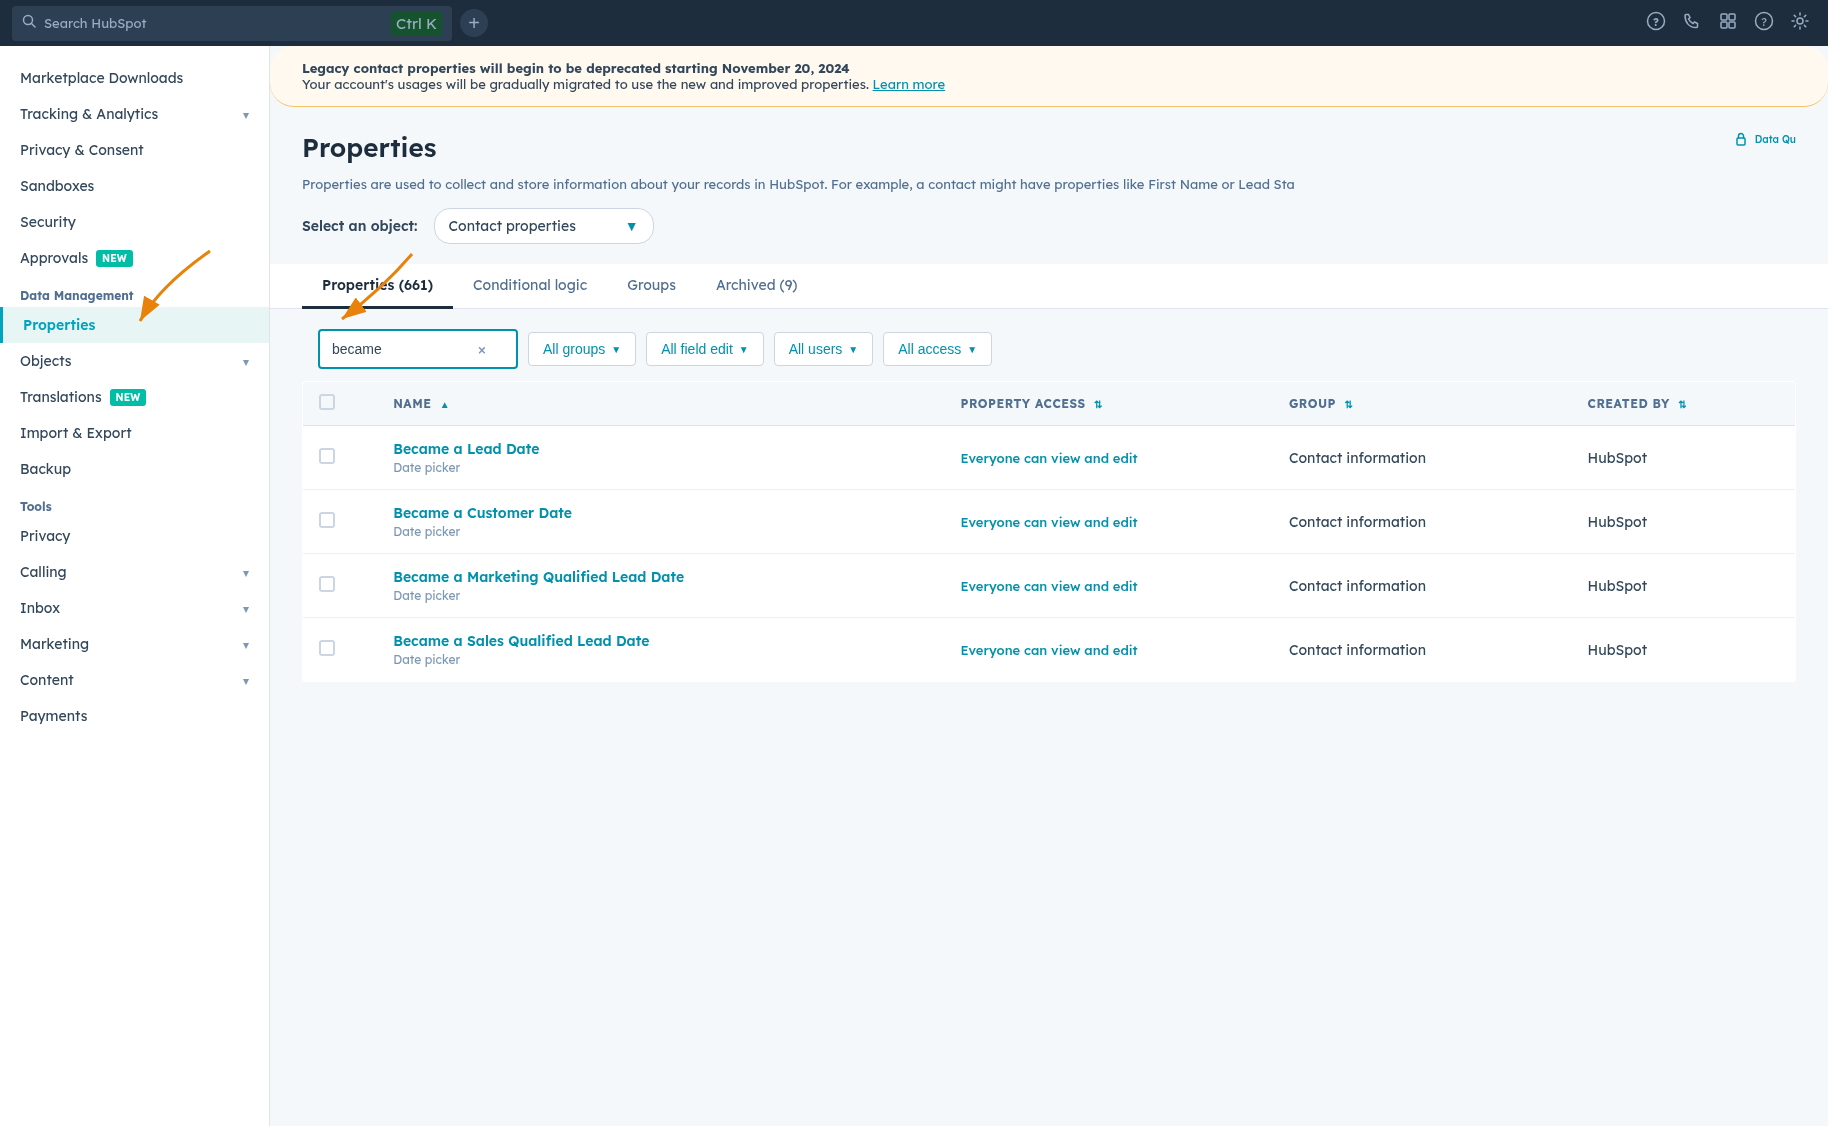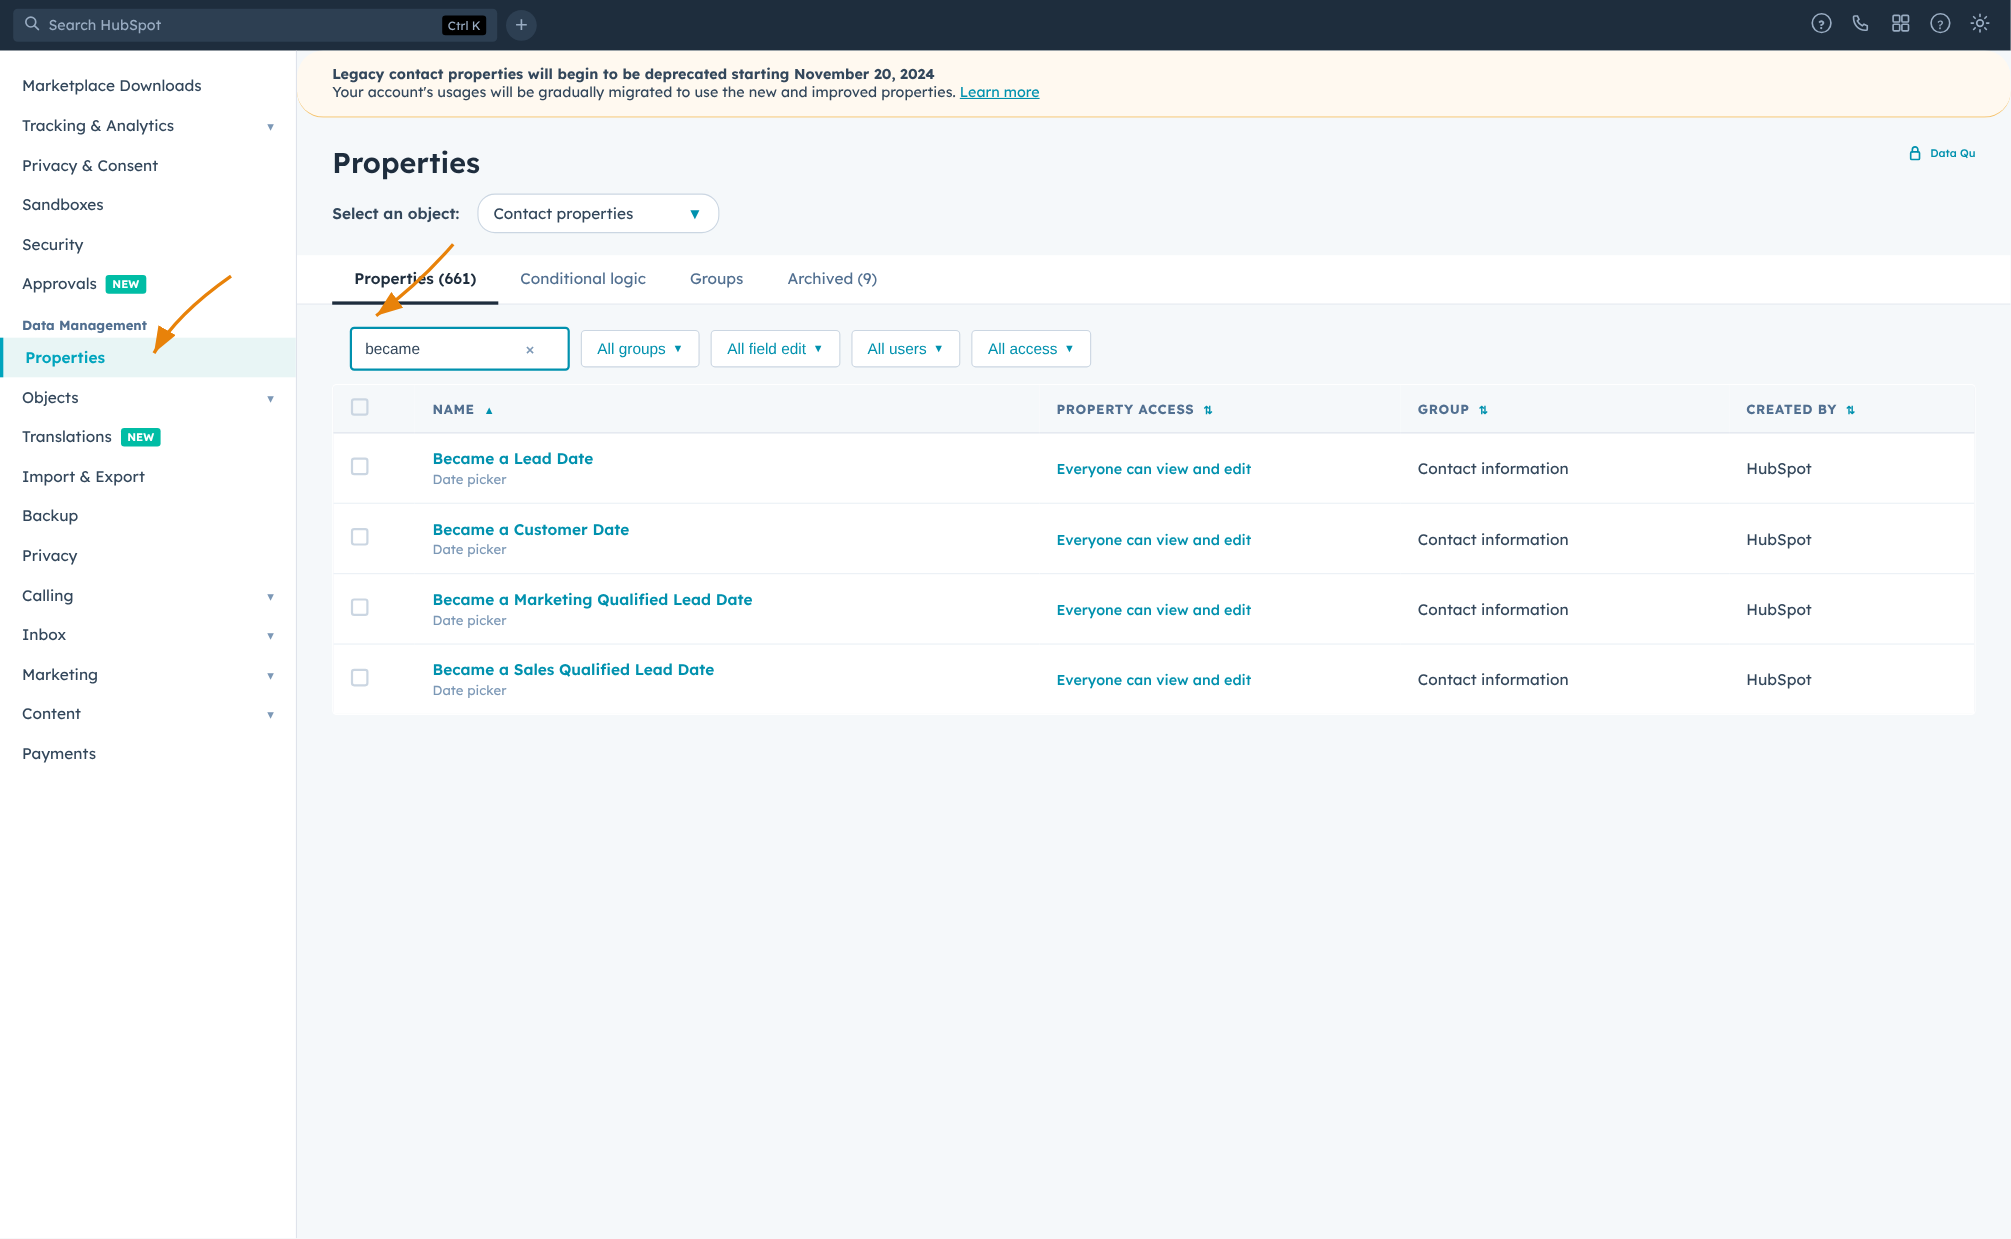--- a/index.html
+++ b/index.html
@@ -6,21 +6,21 @@
     body { font-family: 'Lexend', -apple-system, BlinkMacSystemFont, 'Segoe UI', sans-serif; font-size: 14px; color: #33475b; background: #f5f8fa; display: flex; flex-direction: column; height: 1126px; overflow: hidden; }
 
     
     .top-nav {
       display: flex; align-items: center; background: #1e2d3d; height: 46px; padding: 0 12px; gap: 8px; flex-shrink: 0;
     }
     .search-bar {
       display: flex; align-items: center; background: #2d3f52; border-radius: 4px; padding: 6px 10px; gap: 8px; flex: 1; max-width: 440px; cursor: text;
     }
     .search-bar-text { color: #99acc2; font-size: 13px; flex: 1; }
-    .search-kbd { background: #000000; color: #99acc2; font-size: 11px; padding: 2px 5px; border-radius: 3px; }
+    .search-kbd { background: #14532d; color: #99acc2; font-size: 15px; padding: 2px 5px; border-radius: 3px; }
     .top-nav-add { background: #2d3f52; border: none; color: #fff; width: 28px; height: 28px; border-radius: 50%; font-size: 20px; cursor: pointer; display: flex; align-items: center; justify-content: center; color: #99acc2; }
     .top-nav-spacer { flex: 1; }
     .top-nav-icon { color: #99acc2; font-size: 18px; margin: 0 6px; cursor: pointer; }
 
     
     .main-layout { display: flex; flex: 1; overflow: hidden; }
 
     
     .sidebar {
       width: 270px; background: #fff; border-right: 1px solid #dfe3eb; overflow-y: auto; flex-shrink: 0; padding: 8px 0;
@@ -203,20 +203,21 @@
       <span>Translations</span>
       <span class="badge-new">NEW</span>
     </div>
     <div class="sidebar-item">
       <span>Import &amp; Export</span>
     </div>
     <div class="sidebar-item">
       <span>Backup</span>
     </div>
 
+    <div class="sidebar-section-header">Tools</div>
     <div class="sidebar-item">
       <span>Privacy</span>
     </div>
     <div class="sidebar-item">
       <span>Calling</span>
       <span class="chevron">▾</span>
     </div>
     <div class="sidebar-item">
       <span>Inbox</span>
       <span class="chevron">▾</span>
@@ -246,20 +247,21 @@
       <h1 class="page-title">Properties</h1>
       <div class="data-quality-btn">
         <svg width="16" height="16" fill="none" viewBox="0 0 16 16">
             <rect x="4" y="7" width="8" height="7" rx="1" stroke="#0091ae" stroke-width="1.5"></rect>
             <path d="M5.5 7V5a2.5 2.5 0 015 0v2" stroke="#0091ae" stroke-width="1.5" stroke-linecap="round"></path>
           </svg>
         <span>Data Qu</span>
       </div>
     </div>
 
+    <p class="page-desc">Properties are used to collect and store information about your records in HubSpot. For example, a contact might have properties like First Name or Lead Sta</p>
 
     <div class="object-selector-row">
       <label class="object-selector-label">Select an object:</label>
       <div class="object-select">
         <span>Contact properties</span>
         <span class="arrow" style="color:#0091ae; font-size:14px;">▼</span>
       </div>
     </div>
 
     <div class="tabs">

